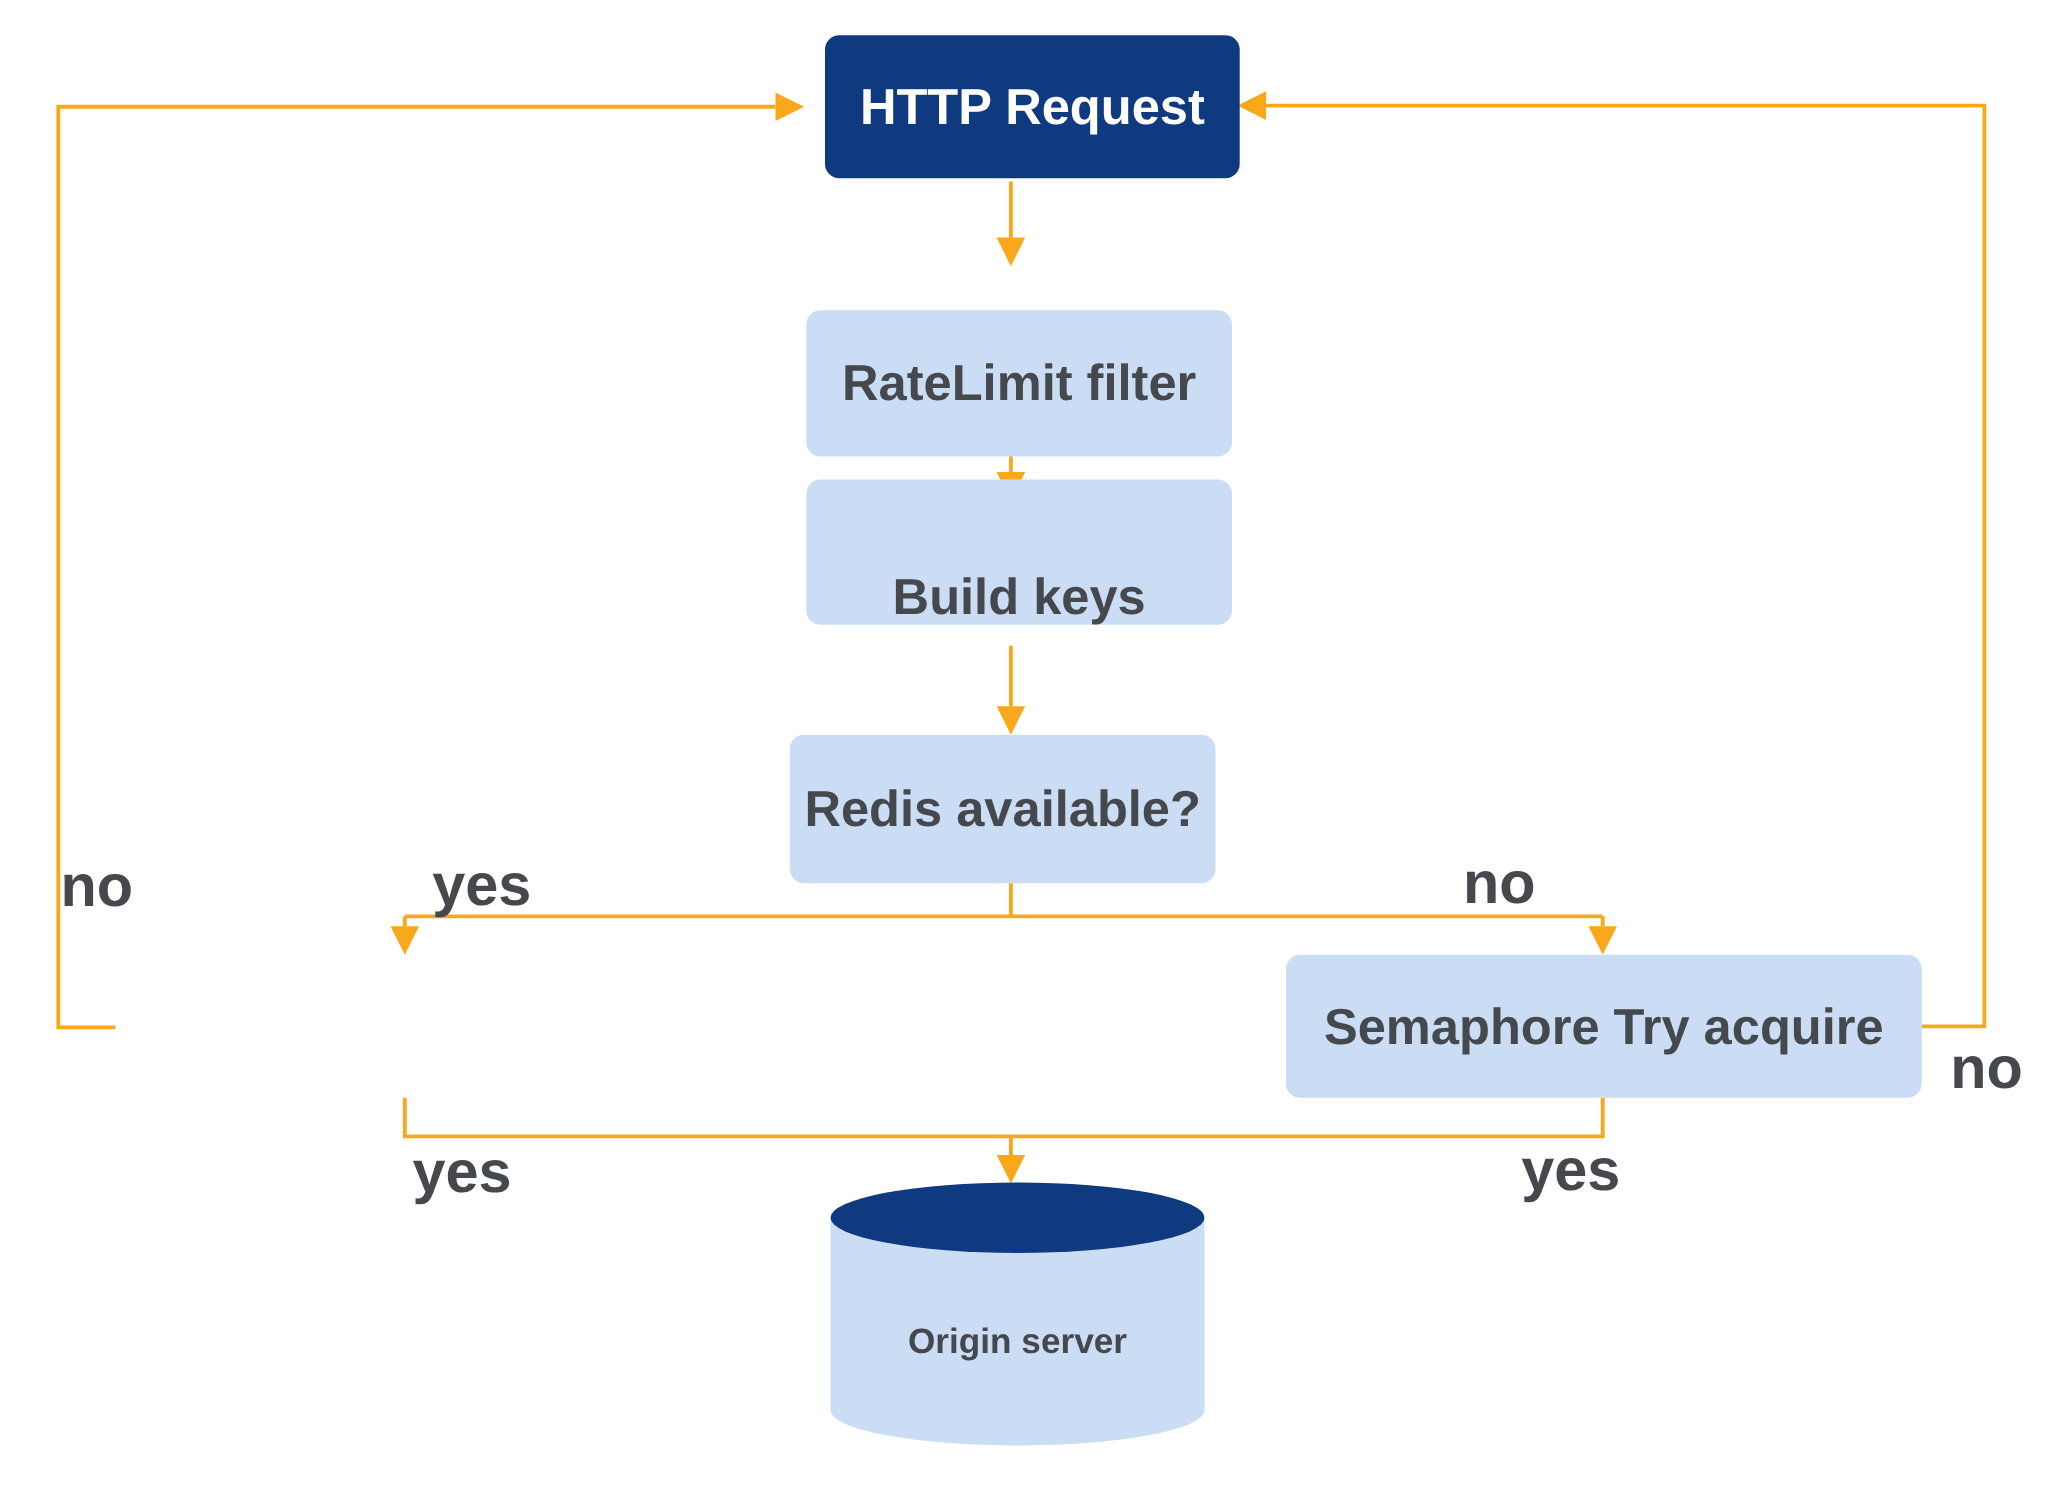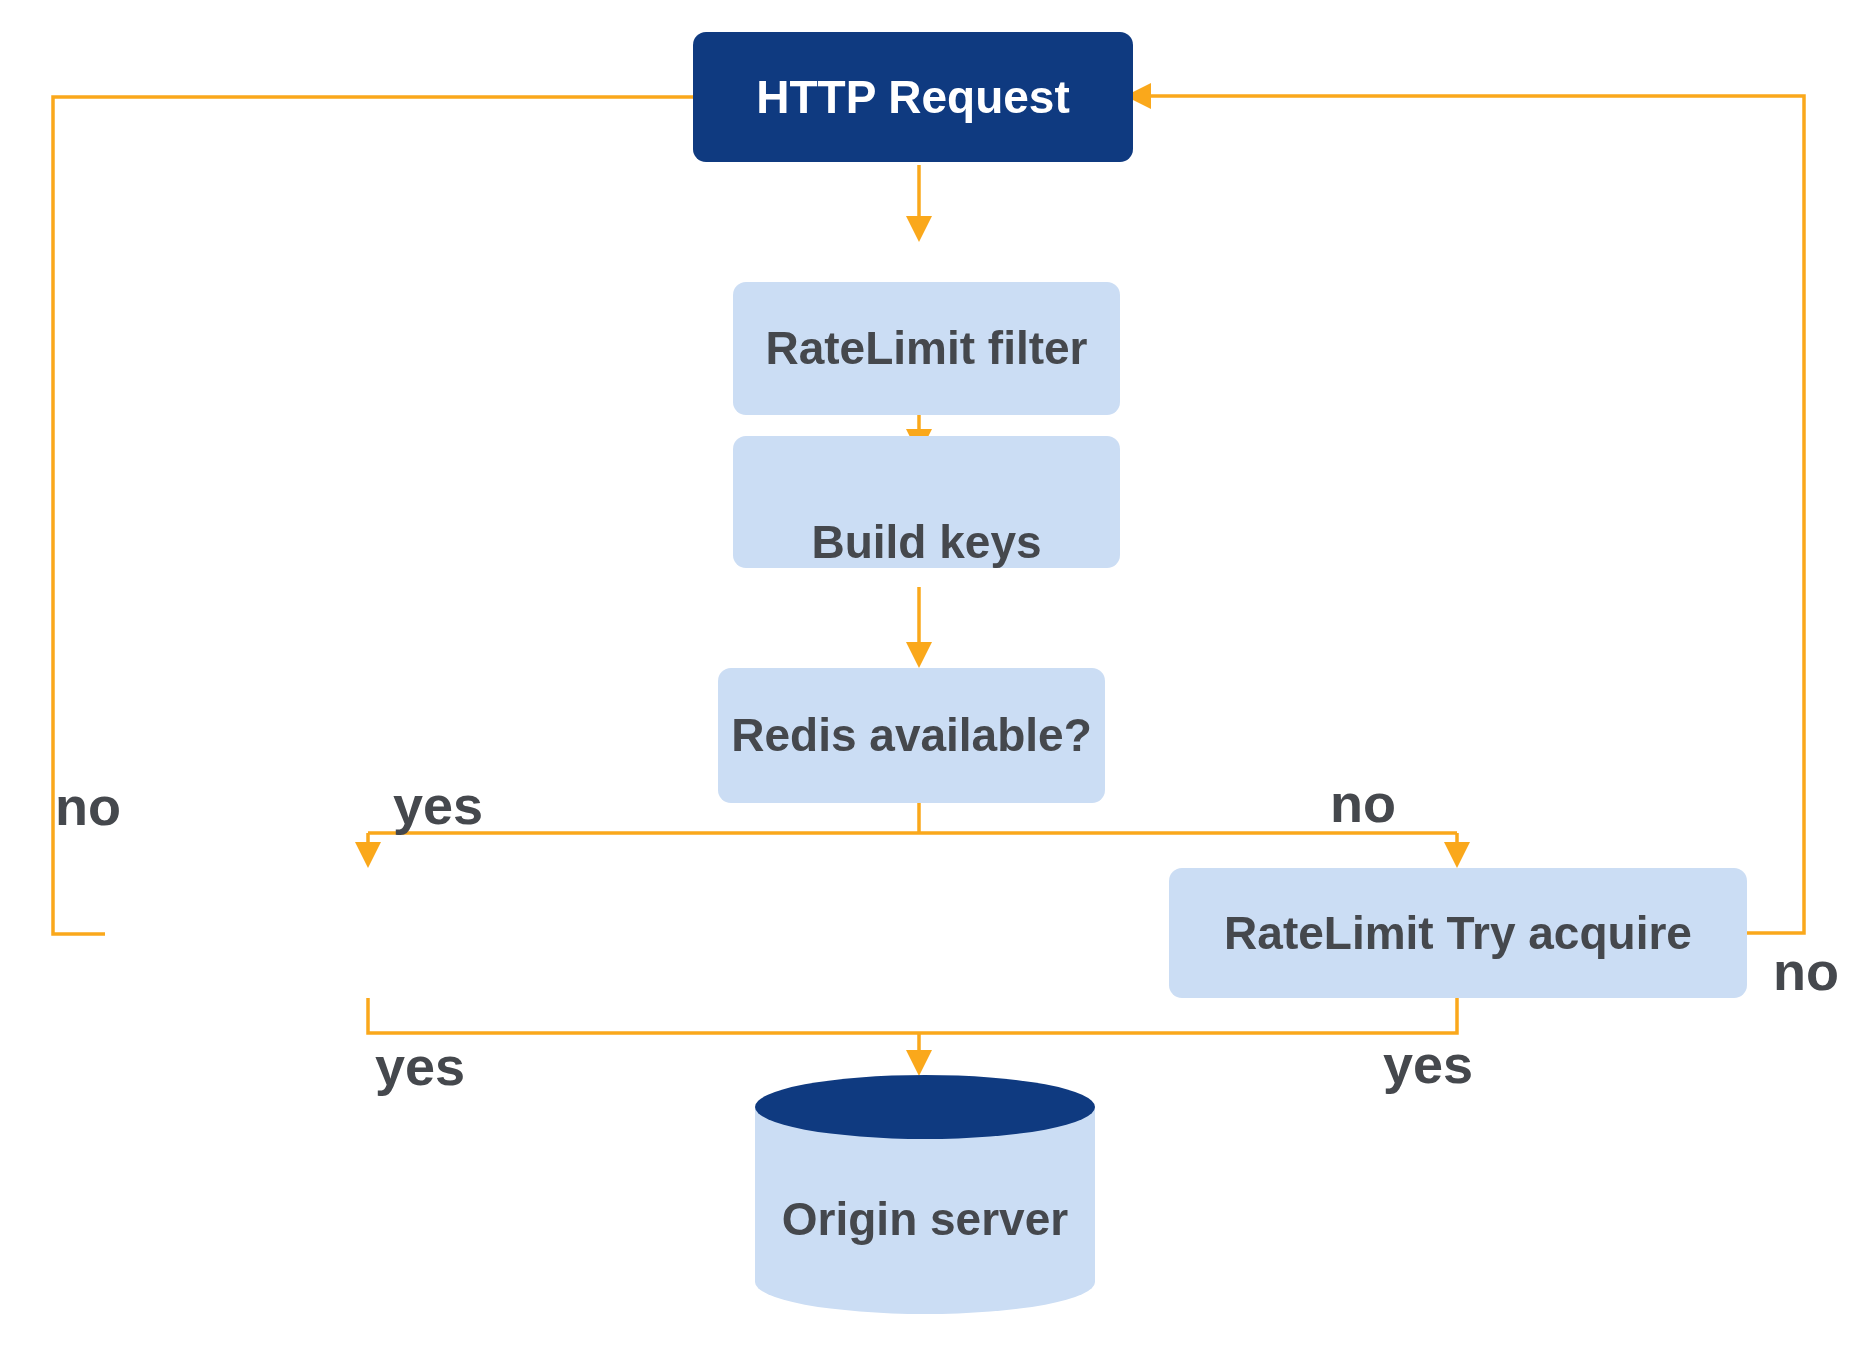--- a/index.html
+++ b/index.html
@@ -9,21 +9,21 @@
   .edge{fill:none;stroke:#FAA81B;stroke-width:3.5;}
   .arrowhead{fill:#FAA81B;stroke:none;}
   .node{position:absolute;display:flex;align-items:center;justify-content:center;
         border-radius:13px;font-size:46px;font-weight:600;color:#45484D;
         background:#CBDDF4;text-align:center;line-height:1.1;}
   .node.primary{background:#0F3A80;color:#ffffff;font-weight:700;}
   .edge-label{position:absolute;transform:translate(-50%,-50%);
               font-size:54px;font-weight:600;color:#45484D;white-space:nowrap;}
   .cyl-label{position:absolute;left:755px;top:1139px;width:340px;height:160px;
              display:flex;align-items:center;justify-content:center;
-             font-size:46px;font-weight:600;color:#45484D;}
+             font-size:32px;font-weight:600;color:#45484D;}
 </style>
 </head>
 <body>
 
 <div class="canvas">
 
   <svg class="edges-svg" width="1875" height="1351" viewBox="0 0 1875 1351" xmlns="http://www.w3.org/2000/svg">
 
     <path class="edge" d="M919 165 V216"></path>
     <polygon class="arrowhead" points="906,216 932,216 919,242"></polygon>
@@ -44,39 +44,39 @@
     <path class="edge" d="M105 934 H53 V97 H705"></path>
     <polygon class="arrowhead" points="705,84 705,110 731,97"></polygon>
 
     <path class="edge" d="M1747 933 H1804 V96 H1151"></path>
     <polygon class="arrowhead" points="1151,83 1151,109 1125,96"></polygon>
 
     <path d="M755 1107 H1095 V1282 A170 32 0 0 1 755 1282 Z" fill="#CBDDF4"></path>
     <ellipse cx="925" cy="1107" rx="170" ry="32" fill="#0F3A80"></ellipse>
   </svg>
 
-  <div class="node primary" style="left:693px;top:32px;width:440px;height:130px;">
+  <div class="node primary" style="left:750px;top:32px;width:377px;height:130px;">
     <span>HTTP Request</span>
   </div>
 
   <div class="node" style="left:733px;top:242px;width:387px;height:133px;margin-top:40px;">
     <span>RateLimit filter</span>
   </div>
 
   <div class="node" style="left:733px;top:436px;width:387px;height:132px;align-items:flex-end;">
     <span>Build keys</span>
   </div>
 
   <div class="node" style="left:718px;top:668px;width:387px;height:135px;">
     <span>Redis available?</span>
   </div>
 
 
   <div class="node" style="left:1169px;top:868px;width:578px;height:130px;">
-    <span>RateLimit Try acquire</span>
+    <span>Semaphore Try acquire</span>
   </div>
 
   <div class="cyl-label">
     <span>Origin server</span>
   </div>
 
   <div class="edge-label" style="left:88px;top:806px;">no</div>
 
   <div class="edge-label" style="left:438px;top:805px;">yes</div>
 

